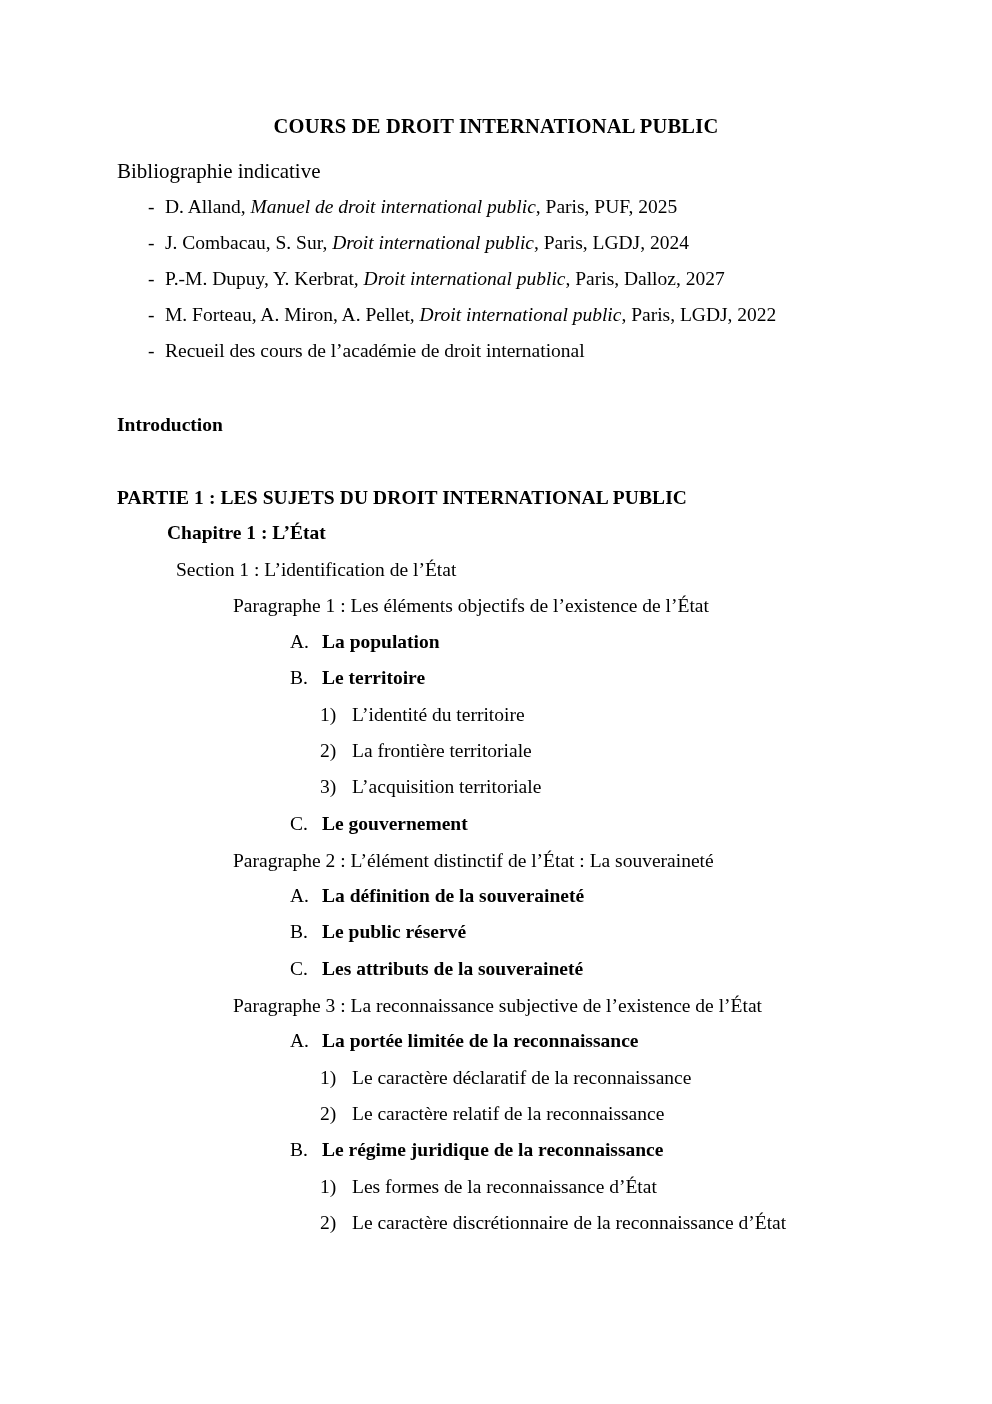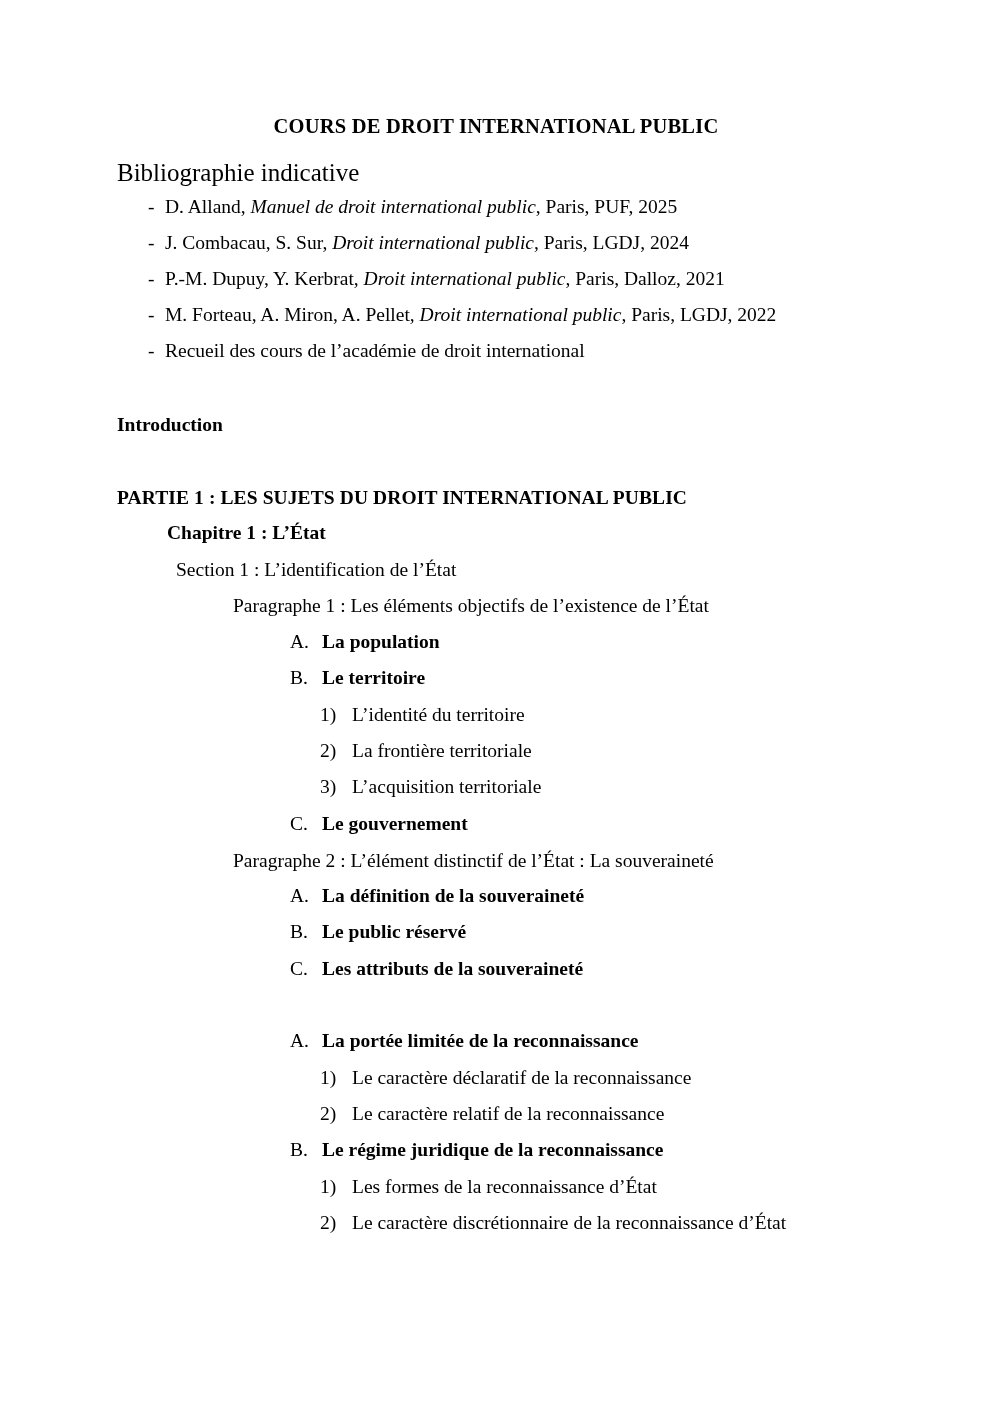--- a/index.html
+++ b/index.html
@@ -51,21 +51,21 @@
     font-variant: small-caps;
     font-weight: bold;
     letter-spacing: 0.1px;
   }
 
   
   .bib-label {
     position: absolute;
     left: 117px;
     top: 159px;
-    font-size: 25px;
+    font-size: 21px;
   }
   .bib-list {
     position: absolute;
     left: 0;
     top: 0;
   }
   .bib-item {
     position: absolute;
     font-size: 19.5px;
     white-space: nowrap;
@@ -141,21 +141,21 @@
       <span class="bib-text"><span>D. Alland, </span><i>Manuel de droit international public</i><span>, Paris, PUF, 2025</span></span>
     </div>
 
     <div class="bib-item" style="top:232px;">
       <span class="bib-dash">-</span>
       <span class="bib-text"><span>J. Combacau, S. Sur, </span><i>Droit international public</i><span>, Paris, LGDJ, 2024</span></span>
     </div>
 
     <div class="bib-item" style="top:268px;">
       <span class="bib-dash">-</span>
-      <span class="bib-text"><span>P.-M. Dupuy, Y. Kerbrat, </span><i>Droit international public</i><span>, Paris, Dalloz, 2021</span></span>
+      <span class="bib-text"><span>P.-M. Dupuy, Y. Kerbrat, </span><i>Droit international public</i><span>, Paris, Dalloz, 2027</span></span>
     </div>
 
     <div class="bib-item" style="top:304px;">
       <span class="bib-dash">-</span>
       <span class="bib-text"><span>M. Forteau, A. Miron, A. Pellet, </span><i>Droit international public</i><span>, Paris, LGDJ, 2022</span></span>
     </div>
 
     <div class="bib-item" style="top:340px;">
       <span class="bib-dash">-</span>
       <span class="bib-text"><span>Recueil des cours de l’académie de droit international</span><i></i><span></span></span>
@@ -213,20 +213,21 @@
   <div class="alpha-item" style="top:921px;">
     <span class="alpha-marker">B.</span>
     <span class="alpha-text">Le public réservé</span>
   </div>
 
   <div class="alpha-item" style="top:958px;">
     <span class="alpha-marker">C.</span>
     <span class="alpha-text">Les attributs de la souveraineté</span>
   </div>
 
+  <div class="line lvl-paragraphe" style="top:994px;">Paragraphe 3 : La reconnaissance subjective de l’existence de l’État</div>
 
   <div class="alpha-item" style="top:1030px;">
     <span class="alpha-marker">A.</span>
     <span class="alpha-text">La portée limitée de la reconnaissance</span>
   </div>
 
   <div class="num-item" style="top:1067px;">
     <span class="num-marker">1)</span>
     <span class="num-text">Le caractère déclaratif de la reconnaissance</span>
   </div>

